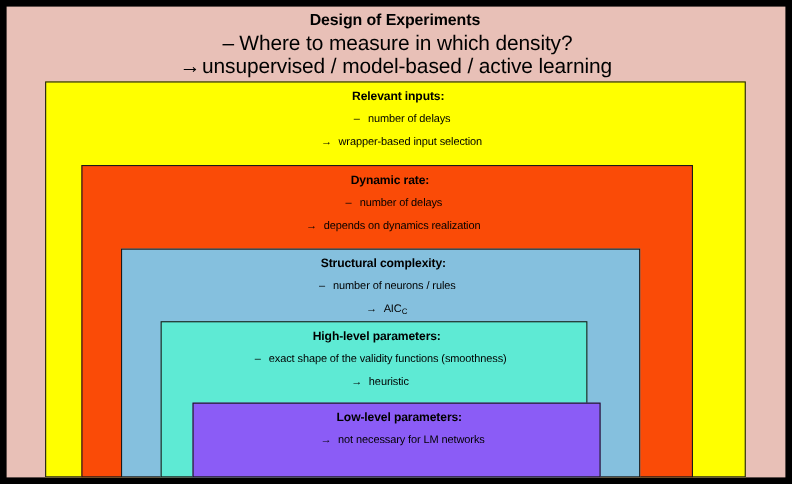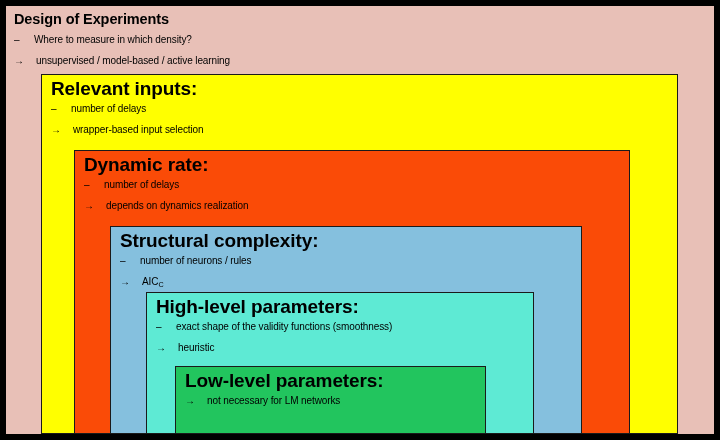--- a/index.html
+++ b/index.html
@@ -27,57 +27,58 @@
   
   #canvas {
     position: absolute;
     left: 6px;
     top: 6px;
     width: 708px;
     height: 428px;
     background: #e8c0b7;
     box-sizing: border-box;
     overflow: hidden;
+    text-align: center;
   }
 
   .heading {
     position: absolute;
     left: 8px;
     top: 4px;
     width: 690px;
     color: #000000;
   }
   .title-line {
     font-size: 14.5px;
     font-weight: bold;
     letter-spacing: -0.1px;
     line-height: 19px;
     white-space: nowrap;
   }
   .bullet-line {
-    font-size: 10px;
+    font-size: 19px;
     line-height: 21px;
     white-space: nowrap;
     letter-spacing: -0.1px;
   }
   .mark {
     display: inline-block;
     width: 20px;
   }
   .mark.arrow { width: 22px; }
 
   
   .box {
     position: absolute;
     box-sizing: border-box;
     border: 1.4px solid #1a1a1a;
     overflow: hidden;
   }
   .box-title {
-    font-size: 19px;
+    font-size: 11px;
     font-weight: bold;
     line-height: 19px;
     white-space: nowrap;
     letter-spacing: -0.1px;
     color: #000;
   }
   .box-line {
     font-size: 10px;
     line-height: 21px;
     white-space: nowrap;
@@ -154,21 +155,21 @@
         <div class="box-title">High-level parameters:</div>
         <div class="box-line">
           <span class="mark">–</span><span>exact shape of the validity functions (smoothness)</span>
         </div>
         <div class="box-line">
           <span class="mark arrow">→</span><span>heuristic</span>
         </div>
       </div>
     </div>
 
-    <div class="box" id="box-low-level-parameters" style="left:169px; top:360px; width:311px; height:68px; background:#22c55e;">
+    <div class="box" id="box-low-level-parameters" style="left:169px; top:360px; width:371px; height:68px; background:#8b5cf6;">
       <div class="box-inner">
         <div class="box-title">Low-level parameters:</div>
         <div class="box-line">
           <span class="mark arrow">→</span><span>not necessary for LM networks</span>
         </div>
       </div>
     </div>
 
   </div>
 </div>

